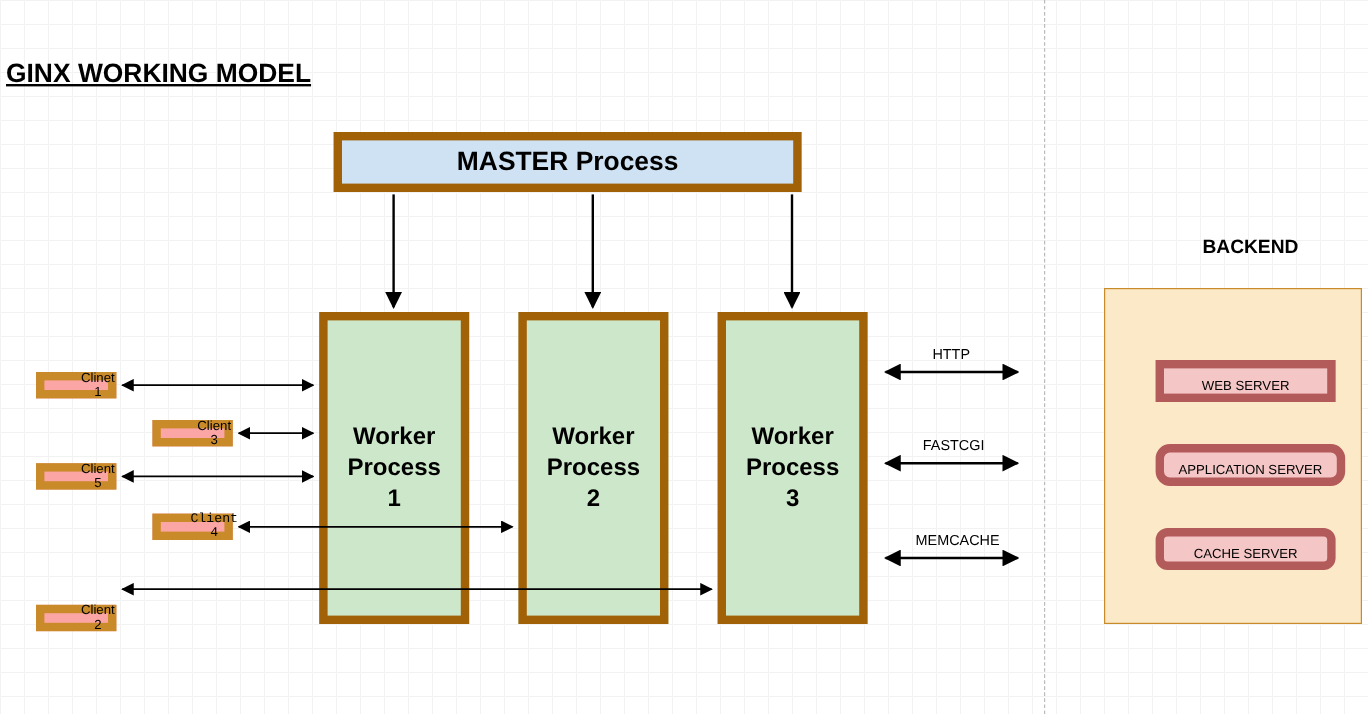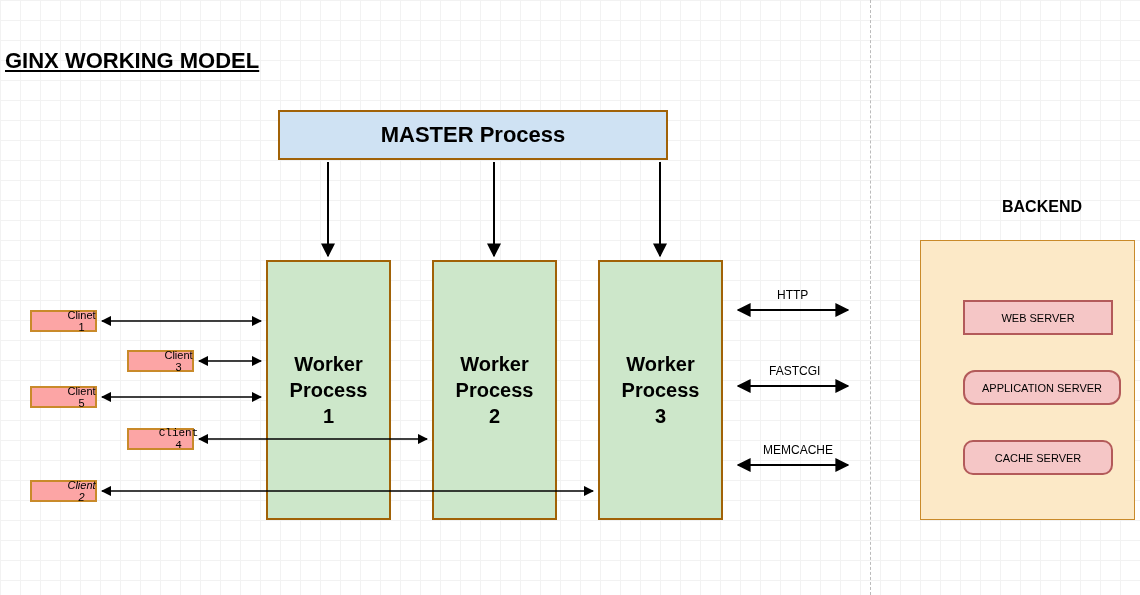--- a/index.html
+++ b/index.html
@@ -18,21 +18,21 @@
   .title {
     position: absolute;
     font-weight: bold;
     text-decoration: underline;
     font-size: 22px;
     color: #000;
     margin-top: 33px;
   }
   .box {
     position: absolute;
-    border: 2px solid #a16207;
+    border: 7px solid #a16207;
     display: flex;
     align-items: center;
     justify-content: center;
     text-align: center;
     font-size: 13px;
     box-sizing: border-box;
   }
   .master {
     background: #cfe2f3;
     font-size: 22px;
@@ -58,20 +58,21 @@
   }
   .backend-label {
     position: absolute;
     font-weight: bold;
     font-size: 16px;
   }
   .server {
     background: #f5c6c6;
     border-color: #b35a5a;
     font-size: 11px;
+    align-items: flex-end;
   }
   .proto-label {
     position: absolute;
     font-size: 12px;
     font-weight: normal;
   }
   .dashed-divider {
     position: absolute;
     border-left: 1px dashed #bbb;
     top: 0;
@@ -113,21 +114,21 @@
 </div>
 <div class="box client" style="left:127px; top:350px; width:67px; height:22px;">
   <span>Client 3</span>
 </div>
 <div class="box client" style="left:30px; top:386px; width:67px; height:22px;">
   <span>Client 5</span>
 </div>
 <div class="box client" style="left:127px; top:428px; width:67px; height:22px;font-family:Liberation Mono, monospace;">
   <span>Client 4</span>
 </div>
-<div class="box client" style="left:30px; top:480px; width:67px; height:22px;font-style:italic;">
+<div class="box client" style="left:30px; top:504px; width:67px; height:22px;">
   <span>Client 2</span>
 </div>
 
 <div class="dashed-divider" style="left:870px;"></div>
 
 <div class="backend-label" style="left:1002px; top:198px;">BACKEND</div>
 
 <div class="backend-container" style="left:920px; top:240px; width:215px; height:280px;"></div>
 
 <div class="box server" style="left:963px; top:300px; width:150px; height:35px;">

